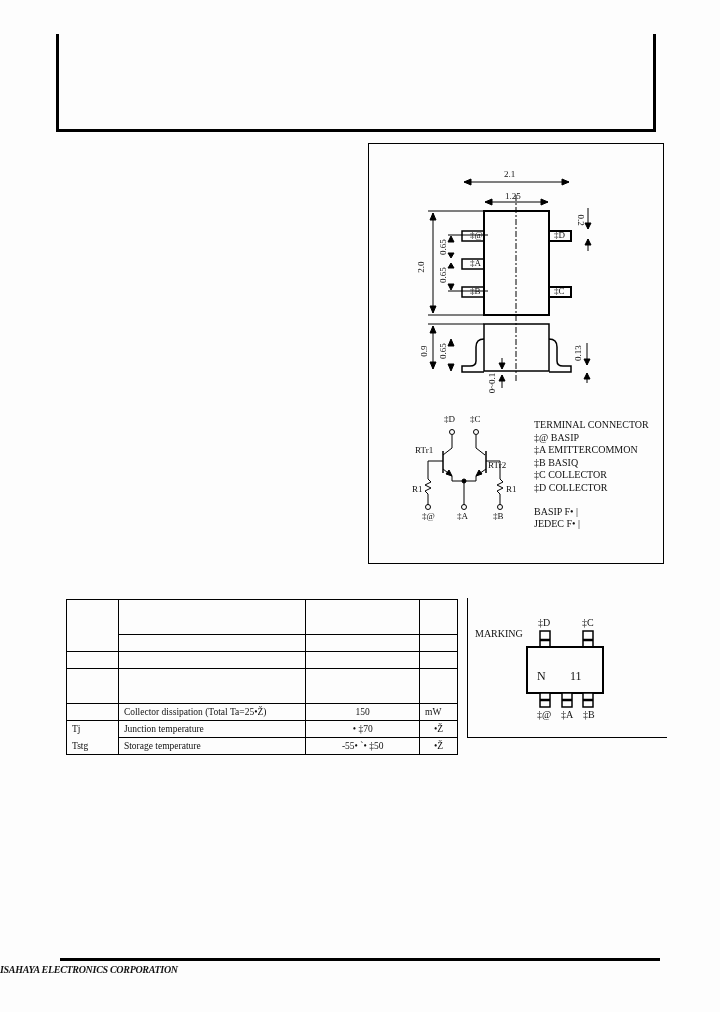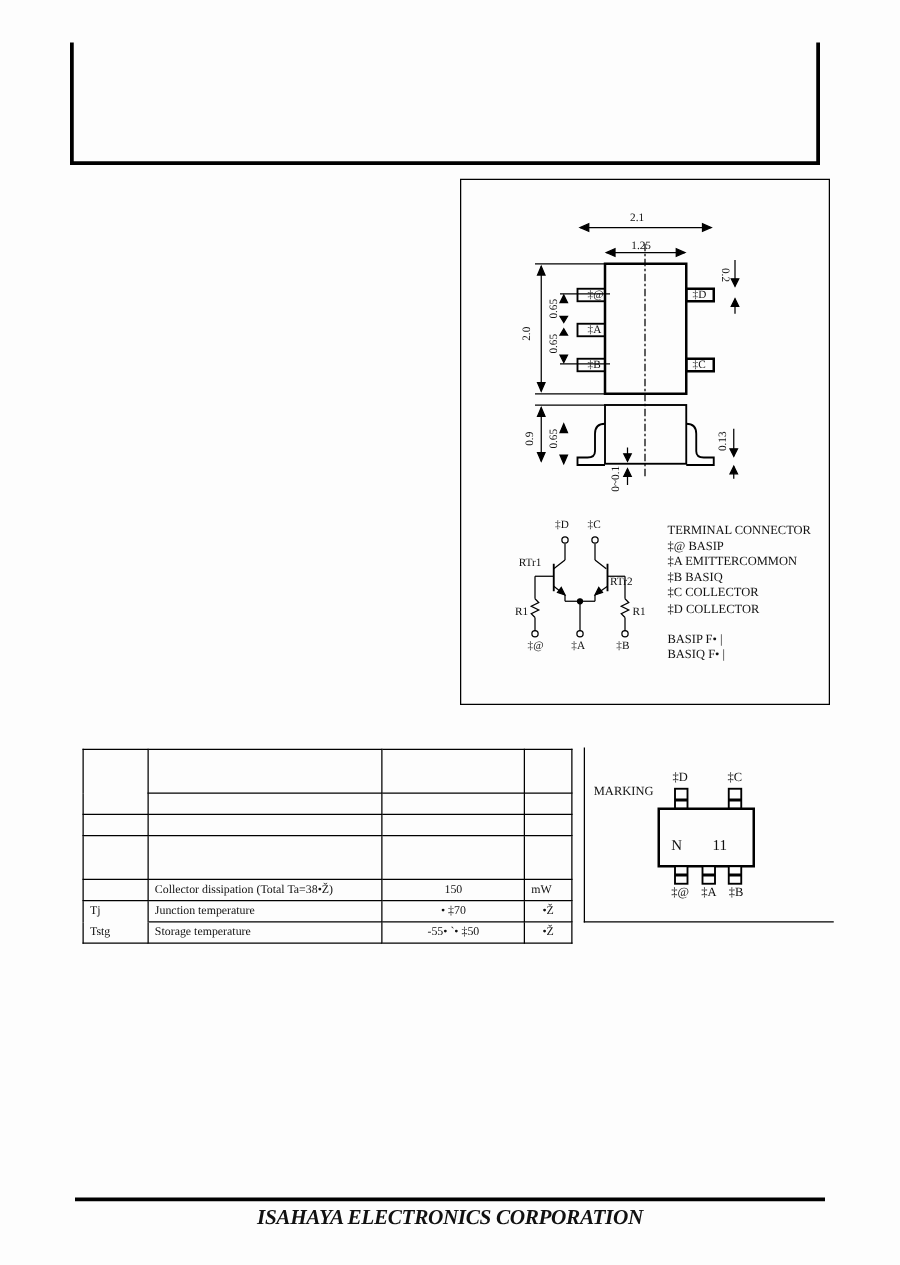--- a/index.html
+++ b/index.html
@@ -8,21 +8,21 @@
   .abs { position:absolute; }
   .header-box { left:56px; top:34px; width:600px; height:98px;
                 border-left:3px solid #000; border-right:3px solid #000; border-bottom:3px solid #000; box-sizing:border-box; }
   .outline-box { left:368px; top:143px; width:296px; height:421px; border:1.5px solid #000; box-sizing:border-box; }
   .t { font-size:10px; line-height:11px; white-space:nowrap; }
   .tsm { font-size:9px; line-height:10px; white-space:nowrap; }
   table.spec { position:absolute; left:66px; top:599px; width:392px; border-collapse:collapse; font-size:9.5px; }
   table.spec td { border:1px solid #000; padding:0 5px; height:16px; vertical-align:middle; }
   .marking-box { left:467px; top:598px; width:200px; height:140px; border-left:1px solid #000; border-bottom:1px solid #000; box-sizing:border-box; }
   .footer-rule { left:60px; top:958px; width:600px; height:3px; background:#000; }
-  .footer-text { left:0; width:720px; top:964px; text-align:center; font-style:italic; font-weight:bold; font-size:17px; letter-spacing:-0.3px; }
+  .footer-text { left:0; width:720px; top:964px; text-align:left; font-style:italic; font-weight:bold; font-size:10px; letter-spacing:-0.3px; }
 </style>
 </head>
 <body>
 
 <div class="abs header-box"></div>
 
 <div class="abs outline-box"></div>
 
 <svg class="abs" style="left:368px;top:143px" width="296" height="421">
   <g stroke="#000" fill="none">
@@ -140,21 +140,21 @@
 <div class="abs tsm" style="left:457px;top:511px">‡A</div>
 <div class="abs tsm" style="left:493px;top:511px">‡B</div>
 
 <div class="abs t" style="left:534px;top:419px">TERMINAL CONNECTOR</div>
 <div class="abs t" style="left:534px;top:432px">‡@ BASIP</div>
 <div class="abs t" style="left:534px;top:444px">‡A EMITTERCOMMON</div>
 <div class="abs t" style="left:534px;top:457px">‡B BASIQ</div>
 <div class="abs t" style="left:534px;top:469px">‡C COLLECTOR</div>
 <div class="abs t" style="left:534px;top:482px">‡D COLLECTOR</div>
 <div class="abs t" style="left:534px;top:506px">BASIP F• |</div>
-<div class="abs t" style="left:534px;top:518px">BASIQ F• |</div>
+<div class="abs t" style="left:534px;top:518px">JEDEC F• |</div>
 
 <table class="spec">
   <colgroup>
       <col style="width:52px">
       <col style="width:188px">
       <col style="width:114px">
       <col style="width:38px">
     </colgroup>
   <tbody>
       <tr>
@@ -175,21 +175,21 @@
         <td></td>
       </tr>
   <tr>
         <td style="height:34px"></td>
         <td></td>
         <td></td>
         <td></td>
       </tr>
   <tr>
     <td></td>
-    <td>Collector dissipation (Total Ta=38•Ž)</td>
+    <td>Collector dissipation (Total Ta=25•Ž)</td>
     <td style="text-align:center">150</td>
     <td style="text-align:left">mW</td>
   </tr>
   <tr>
     <td style="border-bottom:none">Tj</td>
     <td>Junction temperature</td>
     <td style="text-align:center">• ‡70</td>
     <td style="text-align:center">•Ž</td>
   </tr>
   <tr>

